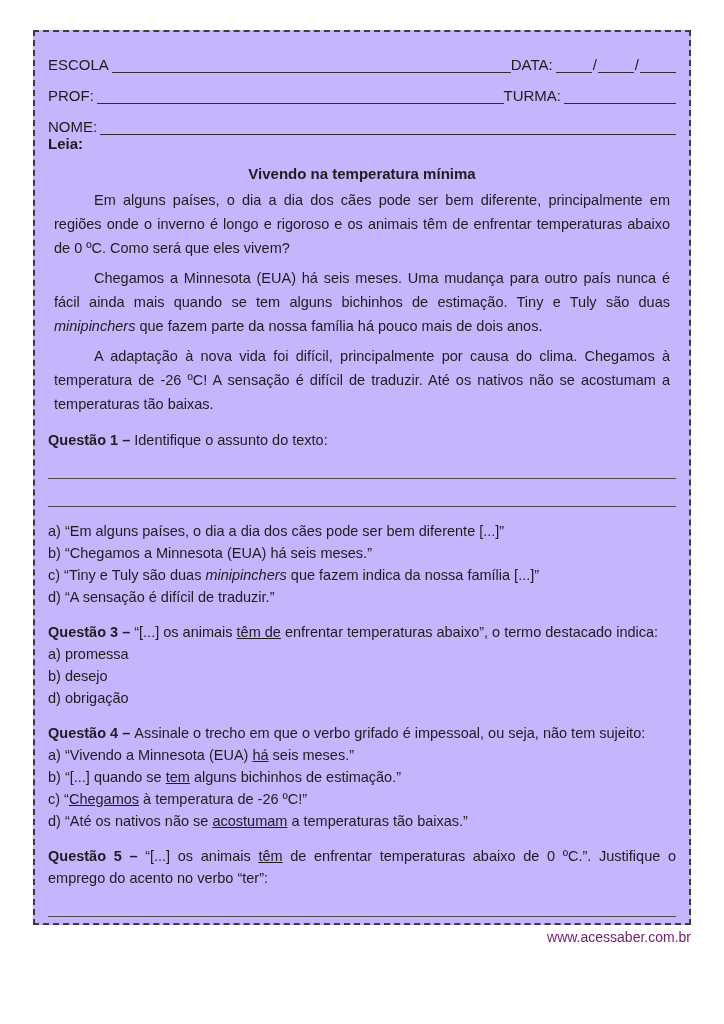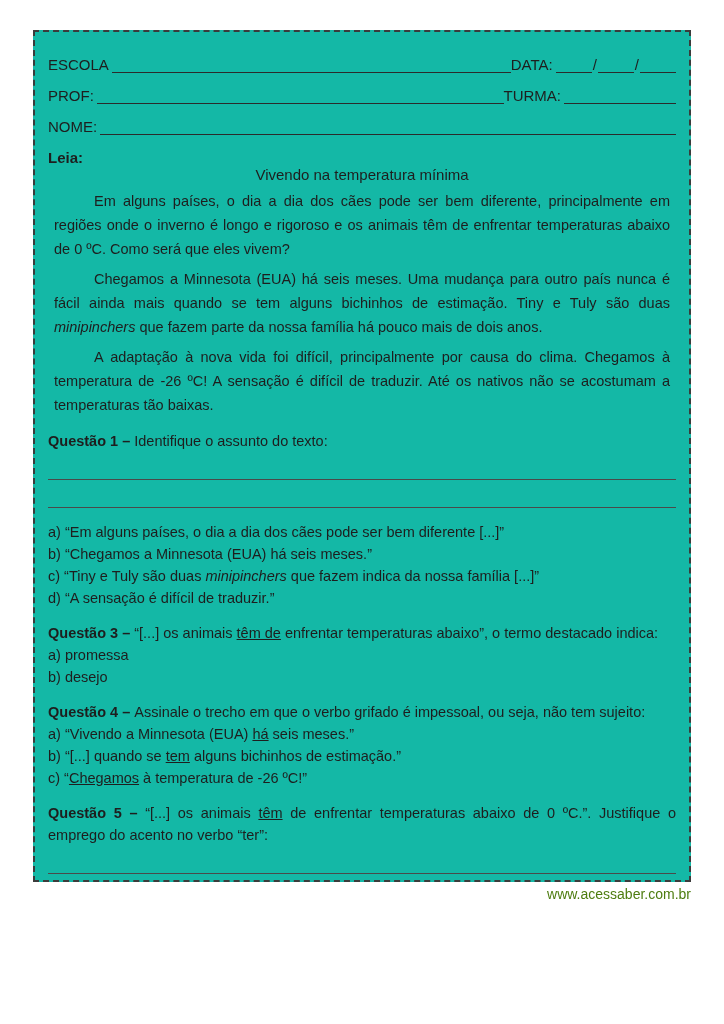--- a/index.html
+++ b/index.html
@@ -6,47 +6,47 @@
   body {
     width:724px; height:1024px; overflow:hidden;
     background:#ffffff; color:#1e1e1e;
     font-family:"Liberation Sans", sans-serif;
     position:relative;
   }
   .sheet {
     width:658px; margin:30px auto 0; box-sizing:border-box;
     border:2px dashed #3b3b3b;
     padding:10px 13px 6px;
-    background:#14b8a6;
+    background:#c4b5fd;
   }
   
   .h-row { display:flex; align-items:flex-end; height:31px; font-size:15px; white-space:nowrap; }
   .h-row .lbl { padding-right:3px; }
   .blank { display:inline-block; border-bottom:1.4px solid #2b2b2b; height:15px; }
   .blank.grow { flex:1 1 auto; }
   .blank.date { width:36px; }
   .blank.turma { width:112px; }
   .slash { padding:0 1px; }
   
-  .lead { margin-top:14px; font-weight:bold; font-size:15px; }
-  .title { margin-top:0; text-align:center; font-weight:normal; font-size:15px; }
+  .lead { font-weight:bold; font-size:15px; }
+  .title { margin-top:13px; text-align:center; font-weight:bold; font-size:15px; }
   .story { margin-top:6px; }
   .story p { margin:6px; text-indent:40px; text-align:justify; font-size:14.5px; line-height:24px; }
   .credit { margin-top:3px; text-align:right; font-size:12px; line-height:15px; }
   
   .question { margin-top:13px; font-size:14.5px; line-height:22px; }
   .q-prompt { margin:0; text-align:justify; }
   .q-label { font-weight:bold; }
   .q-option { margin:0; }
   .answer-line { height:27px; border-bottom:1.6px solid #4a4a4a; }
   .i { font-style:italic; }
   .u { text-decoration:underline; }
   .footer {
     width:658px; margin:4px auto 0;
-    text-align:right; font-size:14px; line-height:16px; color:#4d7c0f;
+    text-align:right; font-size:14px; line-height:16px; color:#701a75;
   }
 </style>
 </head>
 <body>
 
 <div class="sheet">
 
   <div class="h-row">
     <span class="lbl">ESCOLA</span>
     <span class="blank grow"></span>
@@ -89,26 +89,28 @@
       <div class="question">
         <p class="q-option"><span>a) “Em alguns países, o dia a dia dos cães pode ser bem diferente [...]”</span></p>
         <p class="q-option"><span>b) “Chegamos a Minnesota (EUA) há seis meses.”</span></p>
         <p class="q-option"><span>c) “Tiny e Tuly são duas </span><span class="i">minipinchers</span><span> que fazem indica da nossa família [...]”</span></p>
         <p class="q-option"><span>d) “A sensação é difícil de traduzir.”</span></p>
       </div>
       <div class="question">
         <p class="q-prompt"><span class="q-label">Questão 3 – </span><span>“[...] os animais </span><span class="u">têm de</span><span> enfrentar temperaturas abaixo”, o termo destacado indica:</span></p>
         <p class="q-option"><span>a) promessa</span></p>
         <p class="q-option"><span>b) desejo</span></p>
+        <p class="q-option"><span>d) obrigação</span></p>
       </div>
       <div class="question">
         <p class="q-prompt"><span class="q-label">Questão 4 – </span><span>Assinale o trecho em que o verbo grifado é impessoal, ou seja, não tem sujeito:</span></p>
         <p class="q-option"><span>a) “Vivendo a Minnesota (EUA) </span><span class="u">há</span><span> seis meses.”</span></p>
         <p class="q-option"><span>b) “[...] quando se </span><span class="u">tem</span><span> alguns bichinhos de estimação.”</span></p>
         <p class="q-option"><span>c) “</span><span class="u">Chegamos</span><span> à temperatura de -26 ºC!”</span></p>
+        <p class="q-option"><span>d) “Até os nativos não se </span><span class="u">acostumam</span><span> a temperaturas tão baixas.”</span></p>
       </div>
       <div class="question">
         <p class="q-prompt"><span class="q-label">Questão 5 – </span><span>“[...] os animais </span><span class="u">têm</span><span> de enfrentar temperaturas abaixo de 0 ºC.”. Justifique o emprego do acento no verbo “ter”:</span></p>
         <div class="answer-line"></div>
       </div>
     </div>
 
 </div>
 
 <div class="footer">www.acessaber.com.br</div>

